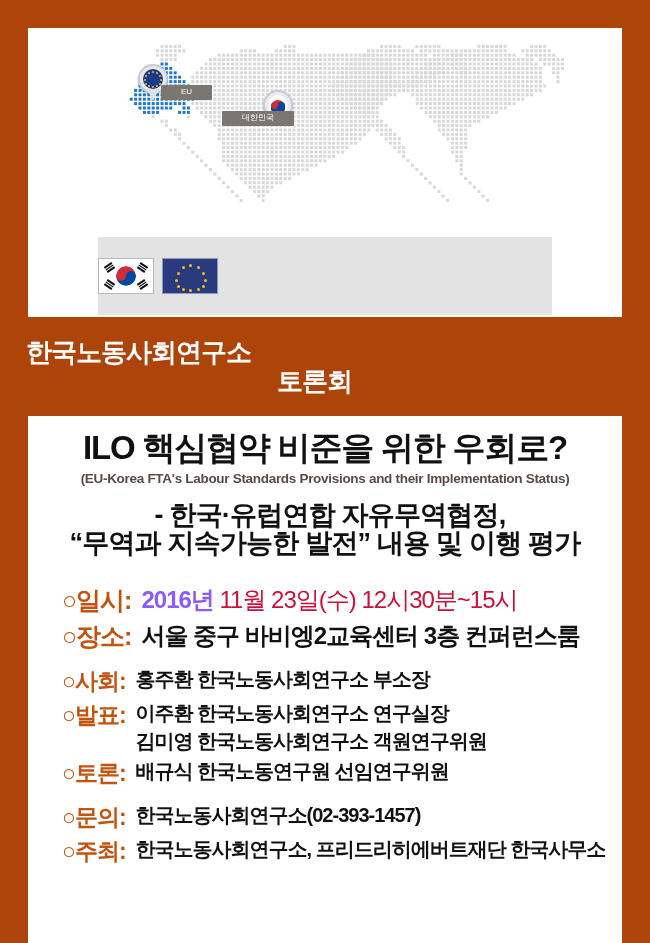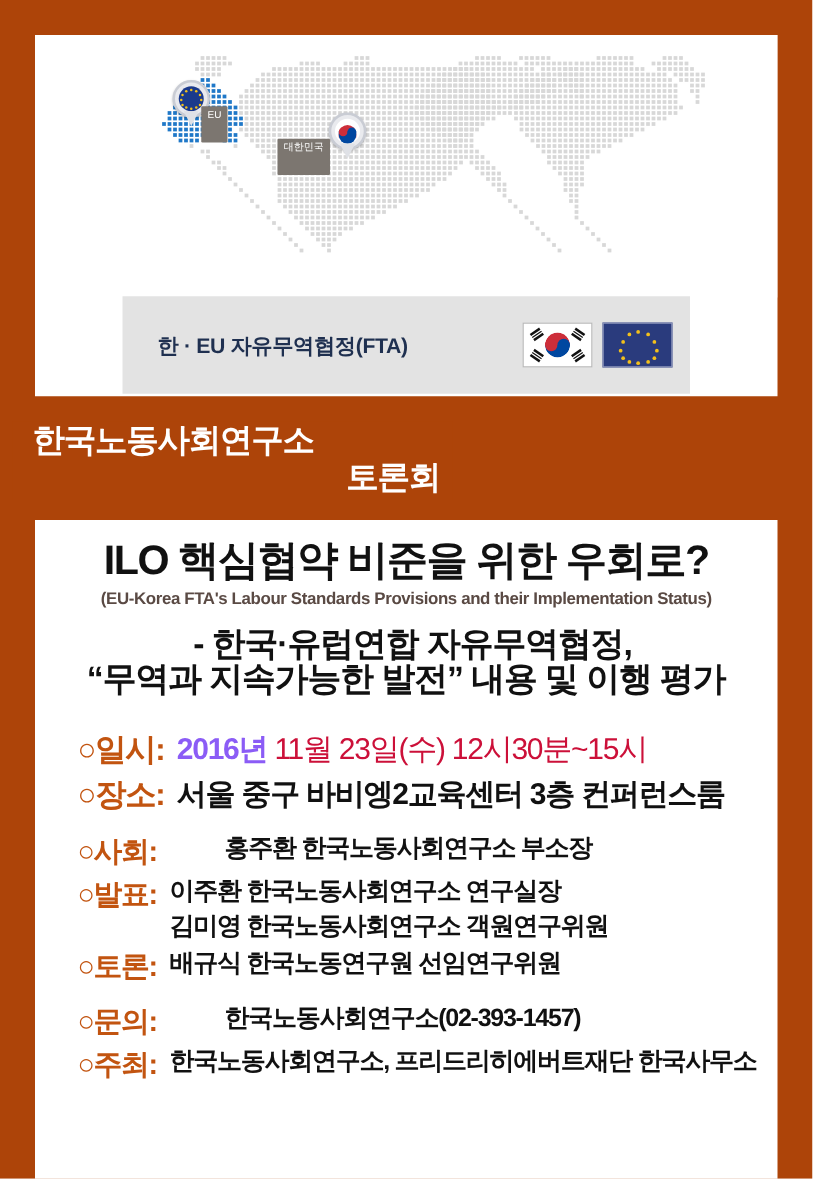--- a/index.html
+++ b/index.html
@@ -61,21 +61,21 @@
   .kr-circle .kr-bot{
     position:absolute;left:3px;top:10px;width:14px;height:10px;
     background:#0047a0;border-radius:0 0 7px 7px;
   }
   .kr-circle .kr-d1{position:absolute;left:3px;top:7px;width:7px;height:7px;background:#cd2e3a;border-radius:50%;}
   .kr-circle .kr-d2{position:absolute;left:10px;top:7px;width:7px;height:7px;background:#0047a0;border-radius:50%;}
   .pin-label{
     position:absolute;
     background:#7c7670;color:#ffffff;
     font-size:8px;line-height:13px;
-    padding:0 5px;height:29px;white-space:nowrap;
+    padding:0 20px;height:15px;white-space:nowrap;
     border-radius:1px;
   }
   
   #fta-banner{
     position:absolute;left:70px;top:209px;
     width:454px;height:78px;
     background:#e3e3e3;
     display:flex;align-items:center;
   }
   #fta-text{
@@ -148,21 +148,21 @@
   }
   #subtitle-block .l1{padding-left:10px;}
   
   #info{
     margin-top:26px;padding-left:34px;
   }
   .row{
     display:flex;align-items:flex-start;
     margin-bottom:2px;
   }
-  .row.gap{margin-top:12px;gap:44px;}
+  .row.gap{margin-top:12px;}
   .label{
     color:#c25410;
     font-weight:bold;
     font-size:23px;
     letter-spacing:-1px;
     line-height:32px;
     white-space:nowrap;
     flex:0 0 auto;
   }
   .vals{margin-left:10px;flex:1 1 auto;}
@@ -2244,21 +2244,20 @@
             <span class="kr-d1"></span>
             <span class="kr-d2"></span>
           </div>
         </div>
         <div class="tip"></div>
         <div class="pin-label" style="left:-41px;top:21px;">대한민국</div>
       </div>
     </div>
 
     <div id="fta-banner">
-      <div id="fta-text">한 · EU 자유무역협정(FTA)</div>
 
       <div class="flagbox" id="kr-flag">
         <div class="tg">
           <span class="t-red"></span>
             <span class="t-blue"></span>
           <span class="t-c1"></span>
             <span class="t-c2"></span>
         </div>
         <div class="trigram" style="left:6px;top:5px;transform:rotate(-34deg)">
             <i></i>

